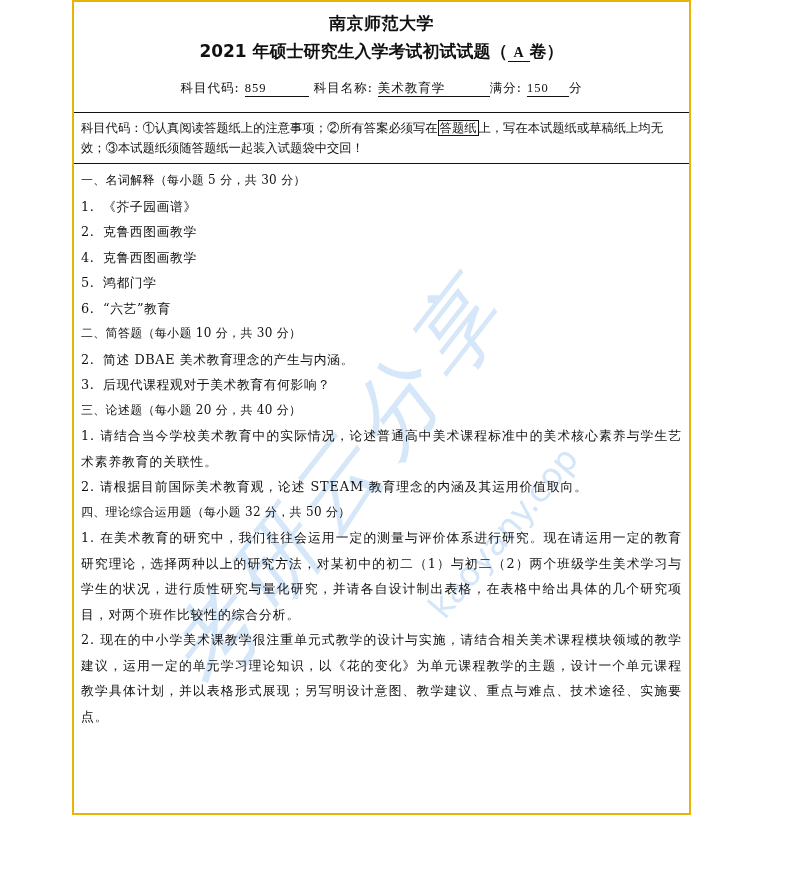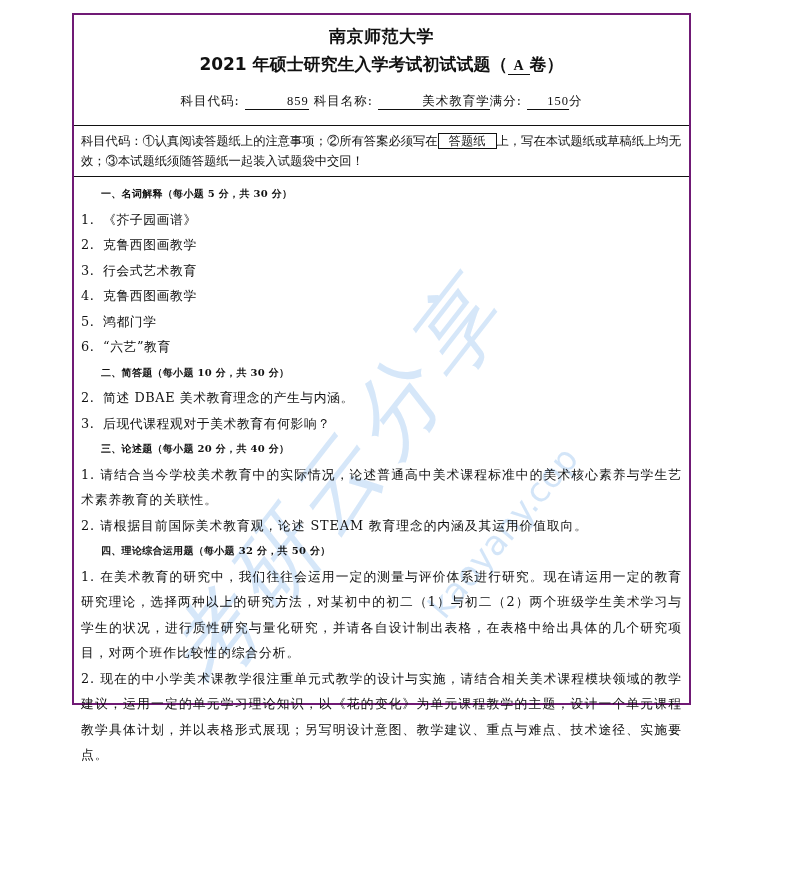--- a/index.html
+++ b/index.html
@@ -1,33 +1,33 @@
 <!DOCTYPE html>
 <html><head>
 <meta charset="utf-8">
 <style>
   html, body { margin: 0; padding: 0; background: #ffffff; }
   body { width: 785px; height: 869px; position: relative; overflow: hidden;
          font-family: "DejaVu Serif", "Liberation Serif", serif; color: #111; }
-  .frame { position: absolute; left: 72px; top: 13px; width: 619px; height: 692px;
-           border: 2px solid #701a75; box-sizing: border-box; }
+  .frame { position: absolute; left: 72px; top: 0; width: 619px; height: 815px;
+           border: 2px solid #eab308; box-sizing: border-box; }
   .header { position: absolute; left: 0; right: 0; top: 0; height: 110px; border-bottom: 1.5px solid #111; }
   .title1 { position: absolute; left: 0; right: 0; top: 10px; text-align: center;
             font-family: "DejaVu Sans", "Liberation Sans", sans-serif; font-weight: bold; font-size: 17px; letter-spacing: 0.5px; }
   .title2 { position: absolute; left: 0; right: 0; top: 38px; text-align: center;
             font-family: "DejaVu Sans", "Liberation Sans", sans-serif; font-weight: bold; font-size: 17px; }
   .title2 .paper-ver { display: inline-block; min-width: 22px; border-bottom: 1.5px solid #111; text-align: center;
             font-family: "Liberation Serif", serif; font-size: 14px; line-height: 16px; }
   .meta { position: absolute; left: 0; right: 0; top: 78px; text-align: center; font-size: 12.5px; letter-spacing: 1px; }
-  .meta .fill { display: inline-block; border-bottom: 1px solid #111; text-align: right; font-family: "Liberation Serif", serif; line-height: 15px; }
+  .meta .fill { display: inline-block; border-bottom: 1px solid #111; text-align: left; font-family: "Liberation Serif", serif; line-height: 15px; }
   .notice { position: absolute; left: 0; right: 0; top: 110px; height: 52px; border-bottom: 1.5px solid #111;
             padding: 6px 7px 0 7px; box-sizing: border-box; font-size: 12.3px; line-height: 20px; }
-  .boxed { border: 1px solid #111; padding: 0 10px; }
+  .boxed { border: 1px solid #111; padding: 0 1px; }
   .body { position: absolute; left: 0; right: 0; top: 162px; padding: 4px 7px 0 7px; box-sizing: border-box; }
-  .sec { font-size: 10px; font-weight: bold; line-height: 25.5px; letter-spacing: 0.3px; margin-left: 20px; }
+  .sec { font-size: 12px; font-weight: normal; line-height: 25.5px; letter-spacing: 0.3px; }
   .item { font-size: 12.8px; line-height: 25.5px; letter-spacing: 0.6px; }
   .item .num { display: inline-block; width: 22px; }
   .para { font-size: 12.8px; line-height: 25.5px; letter-spacing: 0.9px; text-align: justify; }
   .wm { position: absolute; color: #cfe3f8; pointer-events: none; font-family: "DejaVu Serif", serif; }
   .wm-cn { left: 140px; top: 300px; font-size: 88px; font-style: italic; transform: rotate(-52deg); transform-origin: left top;
            white-space: nowrap; opacity: 0.85; letter-spacing: 10px; top: 640px; }
   .wm-en { left: 420px; top: 600px; font-size: 34px; transform: rotate(-50deg); transform-origin: left top; white-space: nowrap;
            font-family: "DejaVu Sans", sans-serif; opacity: 0.9; }
 </style>
 </head>
@@ -53,21 +53,20 @@
   </div>
 
   <div class="notice">
     <span>科目代码：①认真阅读答题纸上的注意事项；②所有答案必须写在</span><span class="boxed">答题纸</span><span>上，写在本试题纸或草稿纸上均无效；③本试题纸须随答题纸一起装入试题袋中交回！</span>
   </div>
 
   <div class="body">
     <div class="sec">一、名词解释（每小题 5 分，共 30 分）</div>
     <div class="item"><span class="num">1.</span><span>《芥子园画谱》</span></div>
     <div class="item"><span class="num">2.</span><span>克鲁西图画教学</span></div>
-    <div class="item"><span class="num">3.</span><span>行会式艺术教育</span></div>
     <div class="item"><span class="num">4.</span><span>克鲁西图画教学</span></div>
     <div class="item"><span class="num">5.</span><span>鸿都门学</span></div>
     <div class="item"><span class="num">6.</span><span>“六艺”教育</span></div>
 
     <div class="sec">二、简答题（每小题 10 分，共 30 分）</div>
     <div class="item"><span class="num">2.</span><span>简述 DBAE 美术教育理念的产生与内涵。</span></div>
     <div class="item"><span class="num">3.</span><span>后现代课程观对于美术教育有何影响？</span></div>
 
     <div class="sec">三、论述题（每小题 20 分，共 40 分）</div>
     <div class="para"><span>1.</span> <span>请结合当今学校美术教育中的实际情况，论述普通高中美术课程标准中的美术核心素养与学生艺术素养教育的关联性。</span></div>

